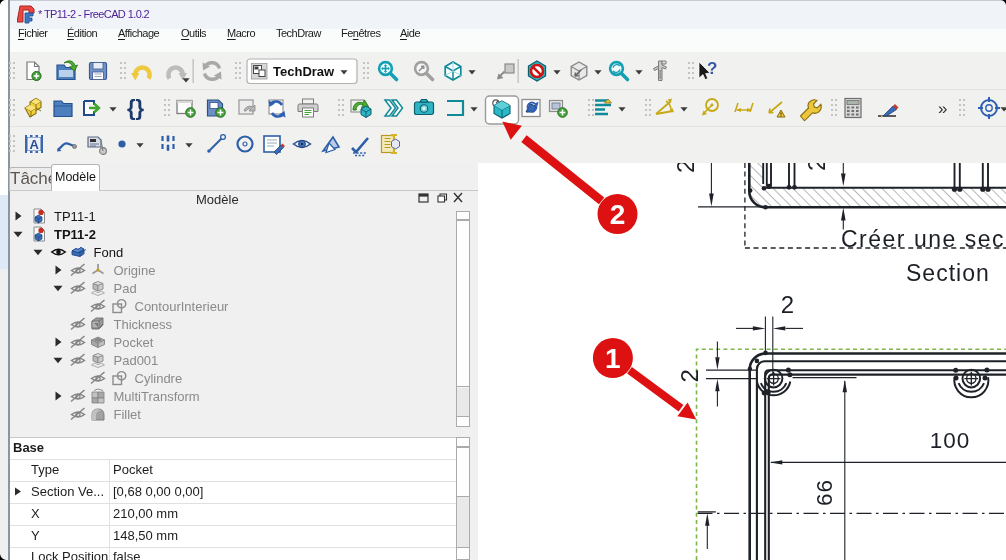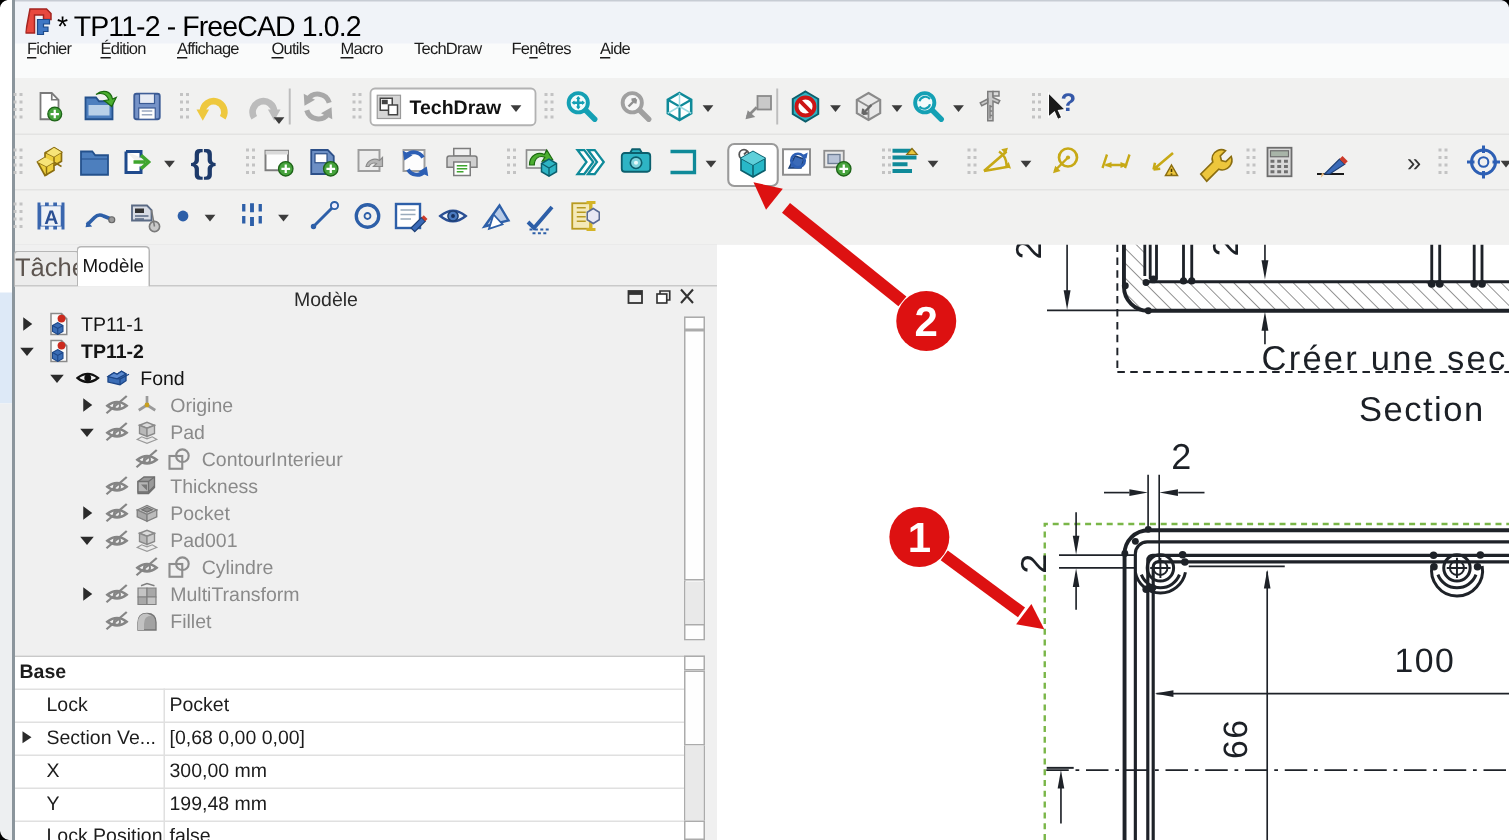--- a/index.html
+++ b/index.html
@@ -5,21 +5,21 @@
   html,body{margin:0;padding:0;}
   #app{position:relative;width:1006px;height:560px;overflow:hidden;
        font-family:"Liberation Sans",sans-serif;background:#fff;}
   .abs{position:absolute;}
   
   #leftstrip-top{left:0;top:0;width:8px;height:195px;background:#fff;}
   #leftstrip-mid{left:0;top:195px;width:8px;height:74px;background:#dde9f7;}
   #leftstrip-bot{left:0;top:269px;width:8px;height:291px;background:#edeff1;}
   #lborder{left:8px;top:0;width:2px;height:560px;background:#8b959c;}
   #titlebar{left:10px;top:0;width:996px;height:29px;background:#f0f3f8;border-top:1px solid #c7ccd4;}
-  #titletext{left:38px;top:8px;font-size:19px;letter-spacing:-0.6px;color:#000000;}
+  #titletext{left:38px;top:8px;font-size:11px;letter-spacing:-0.6px;color:#4c1d95;}
   #menubar{left:10px;top:29px;width:996px;height:23px;background:#fafbfb;}
   .mi{position:absolute;top:27px;font-size:11px;letter-spacing:-0.5px;color:#1b1b1b;}
   .mi u{text-decoration-thickness:1px;text-underline-offset:2px;}
   #tb{left:10px;top:52px;width:996px;height:111px;background:#f1f1f0;border-bottom:1px solid #d8d8d8;}
   .tbline{position:absolute;left:10px;width:996px;height:1px;background:#e3e3e2;}
   
   #panel{left:10px;top:163px;width:468px;height:397px;background:#f0f0f0;}
   #tabTaches{left:9px;top:167px;width:42px;height:23px;background:#ececec;border:1px solid #b6b6b6;border-bottom:none;border-radius:3px 3px 0 0;font-size:17px;color:#5d5550;text-align:center;line-height:22px;}
   #tabModele{left:51px;top:164px;width:47px;height:26px;background:#fff;border:1px solid #b6b6b6;border-bottom:none;border-radius:3px 3px 0 0;font-size:12.5px;color:#141414;text-align:center;line-height:24px;z-index:3;}
   #tabline{left:10px;top:190px;width:468px;height:1px;background:#c9c9c9;z-index:2;}
@@ -608,28 +608,28 @@
   <div class="abs ptext" style="left:13px;top:440px;font-weight:bold">Base</div>
   <div class="abs" style="left:10px;top:459px;width:446px;height:1px;background:#e0e0e0"></div>
   <div class="abs" style="left:10px;top:481px;width:446px;height:1px;background:#e0e0e0"></div>
   <div class="abs" style="left:10px;top:503px;width:446px;height:1px;background:#e0e0e0"></div>
   <div class="abs" style="left:10px;top:525px;width:446px;height:1px;background:#e0e0e0"></div>
   <div class="abs" style="left:10px;top:547px;width:446px;height:1px;background:#e0e0e0"></div>
   <div class="abs" style="left:109px;top:459px;width:1px;height:101px;background:#e0e0e0"></div>
   <svg class="abs" style="left:14px;top:487px" width="8" height="10">
       <path d="M1,0.5 L7,4.5 L1,8.5 Z" fill="#2b2b2b"></path>
     </svg>
-  <div class="abs ptext" style="left:31px;top:462px">Lock</div>
+  <div class="abs ptext" style="left:31px;top:462px">Type</div>
   <div class="abs ptext" style="left:113px;top:462px">Pocket</div>
   <div class="abs ptext" style="left:31px;top:484px">Section Ve...</div>
   <div class="abs ptext" style="left:113px;top:484px">[0,68 0,00 0,00]</div>
   <div class="abs ptext" style="left:31px;top:506px">X</div>
-  <div class="abs ptext" style="left:113px;top:506px">300,00 mm</div>
+  <div class="abs ptext" style="left:113px;top:506px">210,00 mm</div>
   <div class="abs ptext" style="left:31px;top:528px">Y</div>
-  <div class="abs ptext" style="left:113px;top:528px">199,48 mm</div>
+  <div class="abs ptext" style="left:113px;top:528px">148,50 mm</div>
   <div class="abs ptext" style="left:31px;top:549px">Lock Position</div>
   <div class="abs ptext" style="left:113px;top:549px">false</div>
 
   <div class="sbar" style="top:437px;height:123px;"></div>
   <div class="sthumb" style="top:437px;height:10px;"></div>
   <div class="sthumb" style="top:447px;height:50px;"></div>
   <div class="strack" style="top:497px;height:50px;"></div>
   <div class="sthumb" style="top:547px;height:13px;"></div>
 
   <svg class="abs" id="draw" style="left:0;top:0" width="1006" height="560" viewBox="0 0 1006 560">

